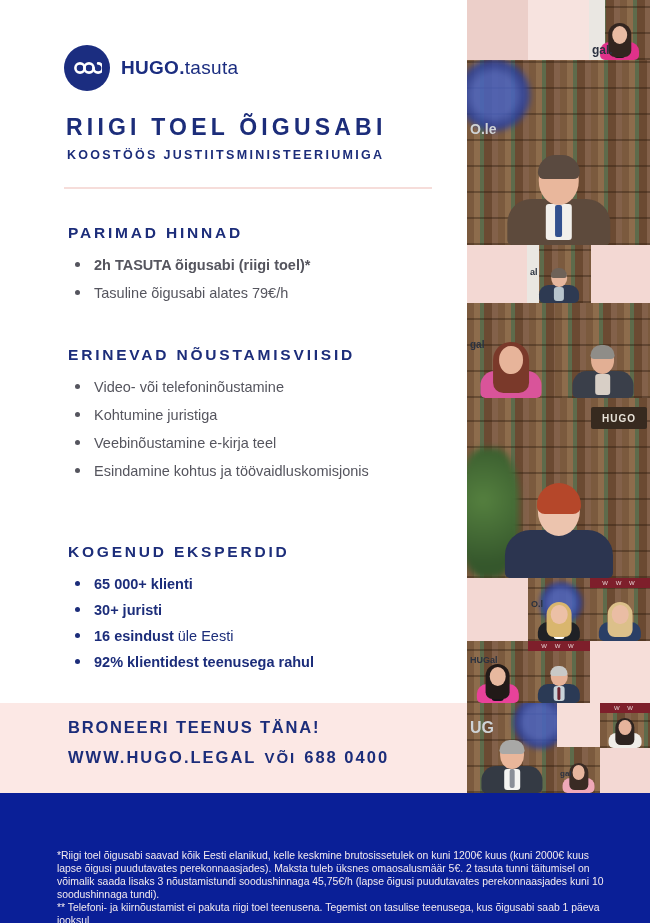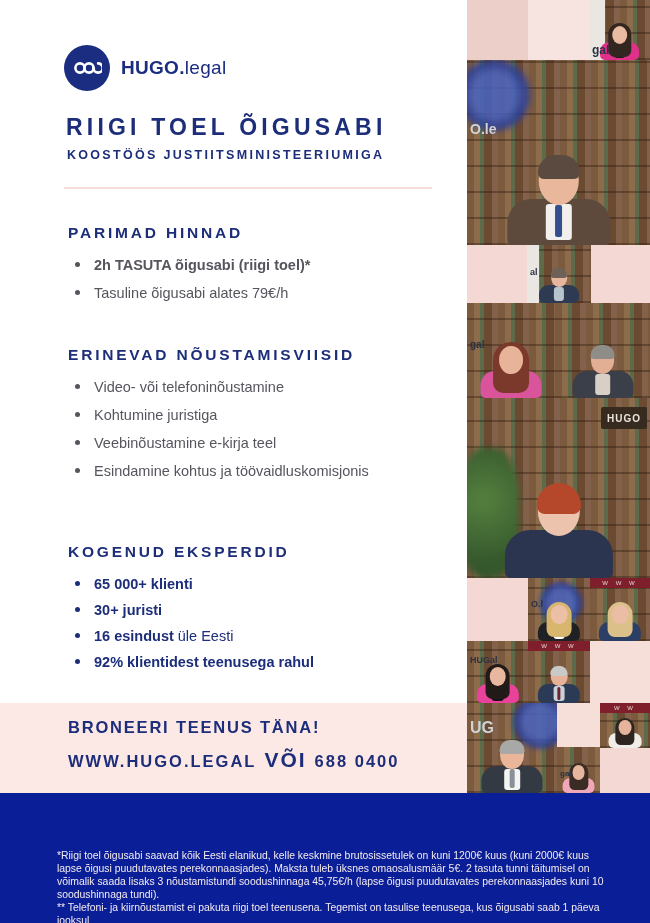--- a/index.html
+++ b/index.html
@@ -30,21 +30,21 @@
                background:#55555e;}
   .sec.navy li{color:#1c2d7a;margin-bottom:10px;}
   .sec.navy li .dot{background:#1c2d7a;}
   .lead{font-weight:700;}
   .sec.navy .lead{font-weight:800;}
   
   .cta1{position:absolute;left:68px;top:718px;font-size:16.5px;font-weight:800;color:#1c2d7a;
         letter-spacing:1.8px;}
   .cta2{position:absolute;left:68px;top:748px;font-size:16.5px;color:#1c2d7a;letter-spacing:2px;}
   .cta2 .site{font-weight:800;}
-  .cta2 .or{font-weight:600;font-size:21px;margin:16px 8px;}
+  .cta2 .or{font-weight:600;font-size:15px;margin:16px 8px;}
   .cta2 .phone{font-weight:800;}
   
   .notes{position:absolute;left:57px;top:805px;width:558px;color:#f4ebef;font-size:10.4px;
          line-height:13px;margin-top:44px;}
   .notes p{margin:0;}
   
   .collage{position:absolute;left:467px;top:0;width:183px;height:793px;}
   .cell{position:absolute;overflow:hidden;}
   .wm{position:absolute;left:3px;color:#2b3240;font-weight:600;white-space:nowrap;}
   .blob{position:absolute;border-radius:50%;
@@ -69,21 +69,21 @@
   <div class="logo-row">
     <div class="logo-mark">
       <svg width="30" height="20" viewBox="0 0 30 20">
         <g fill="none" stroke="#ffffff" stroke-width="2.6" stroke-linecap="round">
           <circle cx="8" cy="10" r="4.6"></circle>
           <circle cx="17" cy="10" r="4.6"></circle>
           <path d="M21.5 10 a4.6 4.6 0 1 0 4.6 -4.6"></path>
         </g>
       </svg>
     </div>
-    <div class="logo-text"><span class="b">HUGO.</span><span class="r">legal</span></div>
+    <div class="logo-text"><span class="b">HUGO.</span><span class="r">tasuta</span></div>
   </div>
 
   <div class="h1">RIIGI TOEL ÕIGUSABI</div>
   <div class="h2">KOOSTÖÖS JUSTIITSMINISTEERIUMIGA</div>
   <div class="divider"></div>
 
   <div id="sections">
       <div class="sec" style="top: 216px;">
         <h3>PARIMAD HINNAD</h3>
         <ul>
@@ -156,21 +156,21 @@
         <div class="wm" style="top: 38%; font-size: 10px;">gal</div>
       </div>
       <div class="cell" style="left: 88px; top: 303px; width: 95px; height: 95px; background: repeating-linear-gradient(0deg, rgba(35, 20, 8, 0.35) 0px, rgba(35, 20, 8, 0.35) 2px, rgba(0, 0, 0, 0) 2px, rgba(0, 0, 0, 0) 26px), repeating-linear-gradient(90deg, rgb(123, 90, 62) 0px, rgb(123, 90, 62) 7px, rgb(141, 108, 76) 7px, rgb(141, 108, 76) 13px, rgb(94, 107, 75) 13px, rgb(94, 107, 75) 17px, rgb(107, 74, 50) 17px, rgb(107, 74, 50) 25px, rgb(131, 97, 74) 25px, rgb(131, 97, 74) 31px);">
         <div class="pp" style="bottom: 0px; width: 61.1px; height: 27.3px; background: rgb(58, 63, 74); border-radius: 14.3px 14.3px 5px 5px;"></div>
         <div class="pp" style="bottom: 2.73px; width: 15.6px; height: 21.294px; background: rgb(216, 207, 198); border-radius: 3px;"></div>
         <div class="pp" style="bottom: 23.92px; width: 23.92px; height: 28.6px; background: rgb(226, 175, 148); border-radius: 50%;"></div>
         <div class="pp" style="bottom: 39px; width: 24.96px; height: 14.3px; background: rgb(143, 141, 136); border-radius: 13px 13px 4.68px 4.68px;"></div>
       </div>
       <div class="cell" style="left: 0px; top: 398px; width: 183px; height: 180px; background: repeating-linear-gradient(0deg, rgba(35, 20, 8, 0.35) 0px, rgba(35, 20, 8, 0.35) 2px, rgba(0, 0, 0, 0) 2px, rgba(0, 0, 0, 0) 26px), repeating-linear-gradient(90deg, rgb(123, 90, 62) 0px, rgb(123, 90, 62) 7px, rgb(141, 108, 76) 7px, rgb(141, 108, 76) 13px, rgb(94, 107, 75) 13px, rgb(94, 107, 75) 17px, rgb(107, 74, 50) 17px, rgb(107, 74, 50) 25px, rgb(131, 97, 74) 25px, rgb(131, 97, 74) 31px);">
         <div class="green" style=""></div>
-        <div class="sign" style="right: 3px; top: 9px; width: 46px; height: 22px; font-size: 10px; letter-spacing: 1px;">HUGO</div>
+        <div class="sign" style="right: 3px; top: 9px; width: 56px; height: 22px; font-size: 10px; letter-spacing: 1px;">HUGO</div>
         <div class="pp" style="bottom: 0px; width: 108.1px; height: 48.3px; background: rgb(44, 53, 80); border-radius: 25.3px 25.3px 5px 5px;"></div>
         <div class="pp" style="bottom: 42.32px; width: 42.32px; height: 50.6px; background: rgb(236, 196, 174); border-radius: 50%;"></div>
         <div class="pp" style="bottom: 64.4px; width: 44.16px; height: 30.36px; background: rgb(181, 71, 42); border-radius: 23px 23px 8.28px 8.28px;"></div>
       </div>
       <div class="cell" style="left: 0px; top: 578px; width: 61px; height: 63px; background: rgb(243, 216, 211);"></div>
       <div class="cell" style="left: 61px; top: 578px; width: 62px; height: 63px; background: repeating-linear-gradient(0deg, rgba(35, 20, 8, 0.35) 0px, rgba(35, 20, 8, 0.35) 2px, rgba(0, 0, 0, 0) 2px, rgba(0, 0, 0, 0) 26px), repeating-linear-gradient(90deg, rgb(123, 90, 62) 0px, rgb(123, 90, 62) 7px, rgb(141, 108, 76) 7px, rgb(141, 108, 76) 13px, rgb(94, 107, 75) 13px, rgb(94, 107, 75) 17px, rgb(107, 74, 50) 17px, rgb(107, 74, 50) 25px, rgb(131, 97, 74) 25px, rgb(131, 97, 74) 31px);">
         <div class="blob" style="left: 10px; top: 2px; width: 46px; height: 46px;"></div>
         <div class="pp" style="bottom: 0px; width: 42.3px; height: 18.9px; background: rgb(31, 33, 37); border-radius: 9.9px 9.9px 5px 5px;"></div>
         <div class="pp" style="bottom: 1.89px; width: 10.8px; height: 14.742px; background: rgb(255, 255, 255); border-radius: 3px;"></div>
         <div class="pp" style="bottom: 3.6px; width: 24.84px; height: 35.1px; background: rgb(217, 182, 110); border-radius: 12.6px 12.6px 7.2px 7.2px;"></div>

